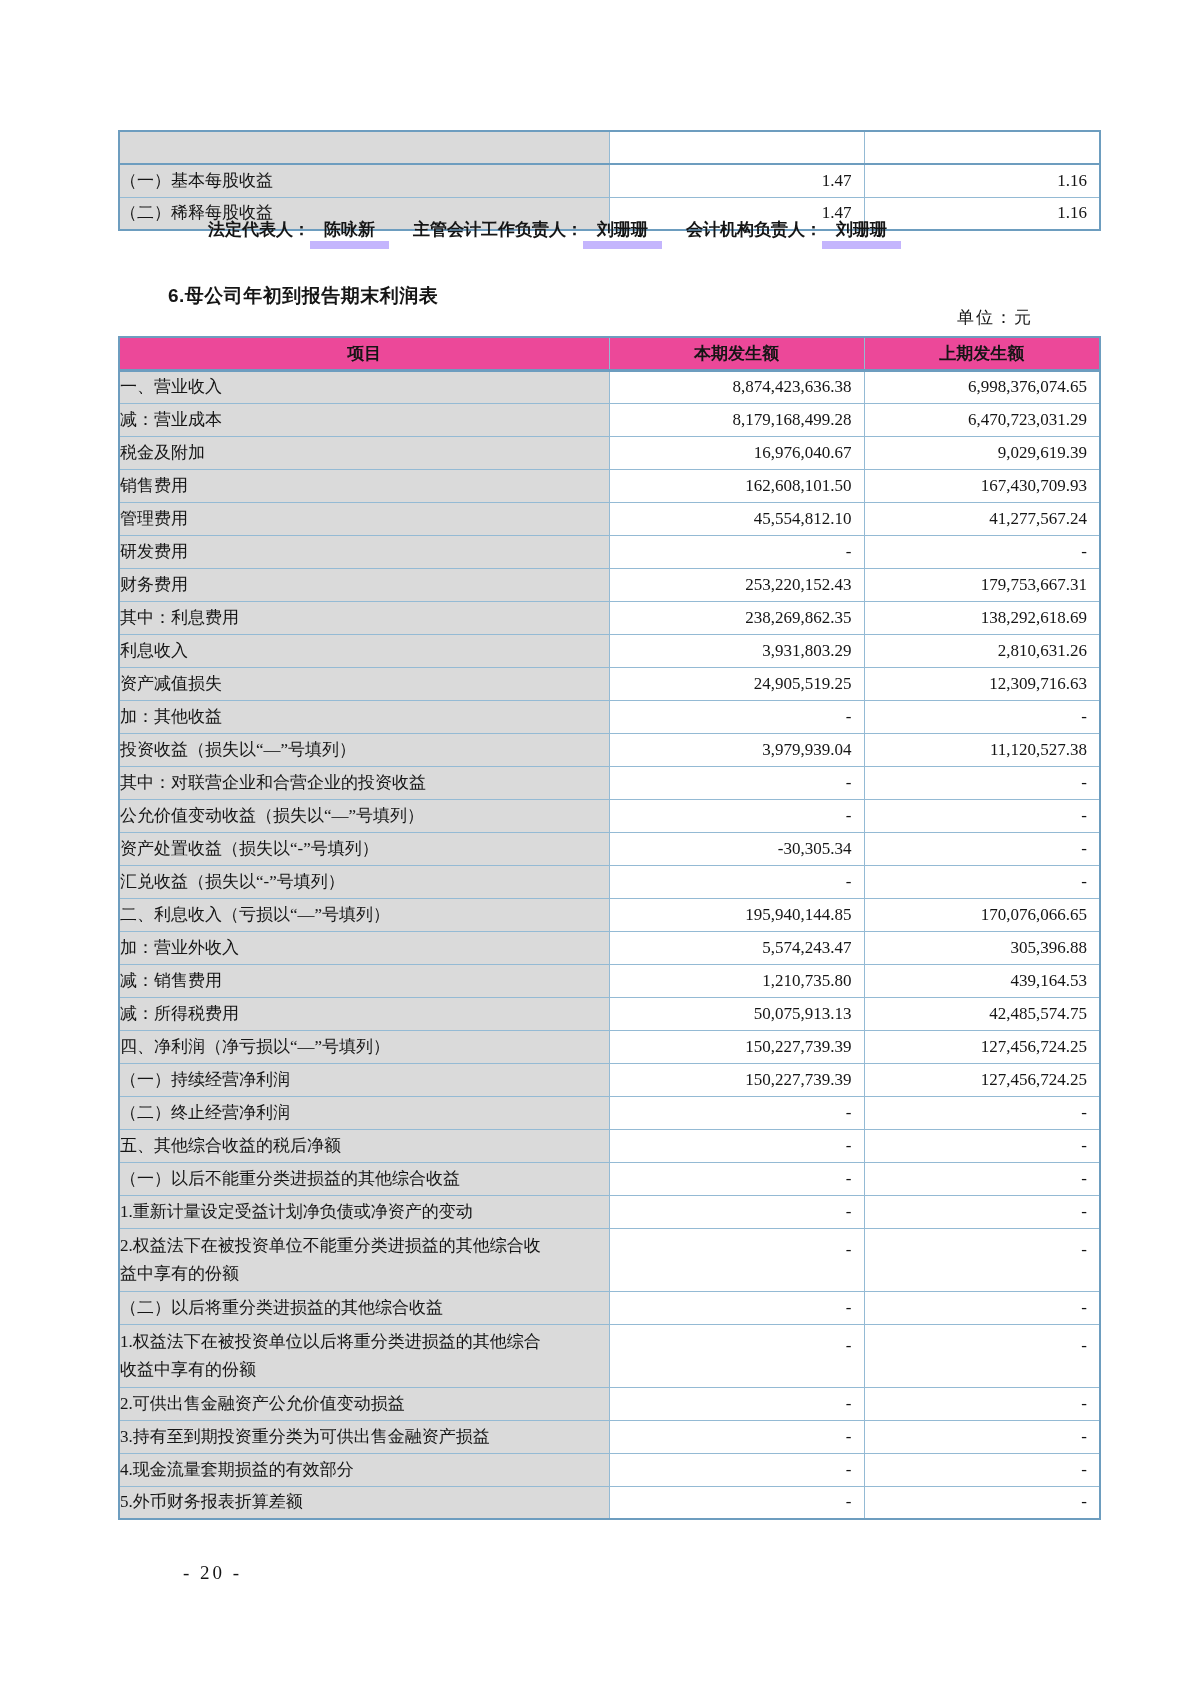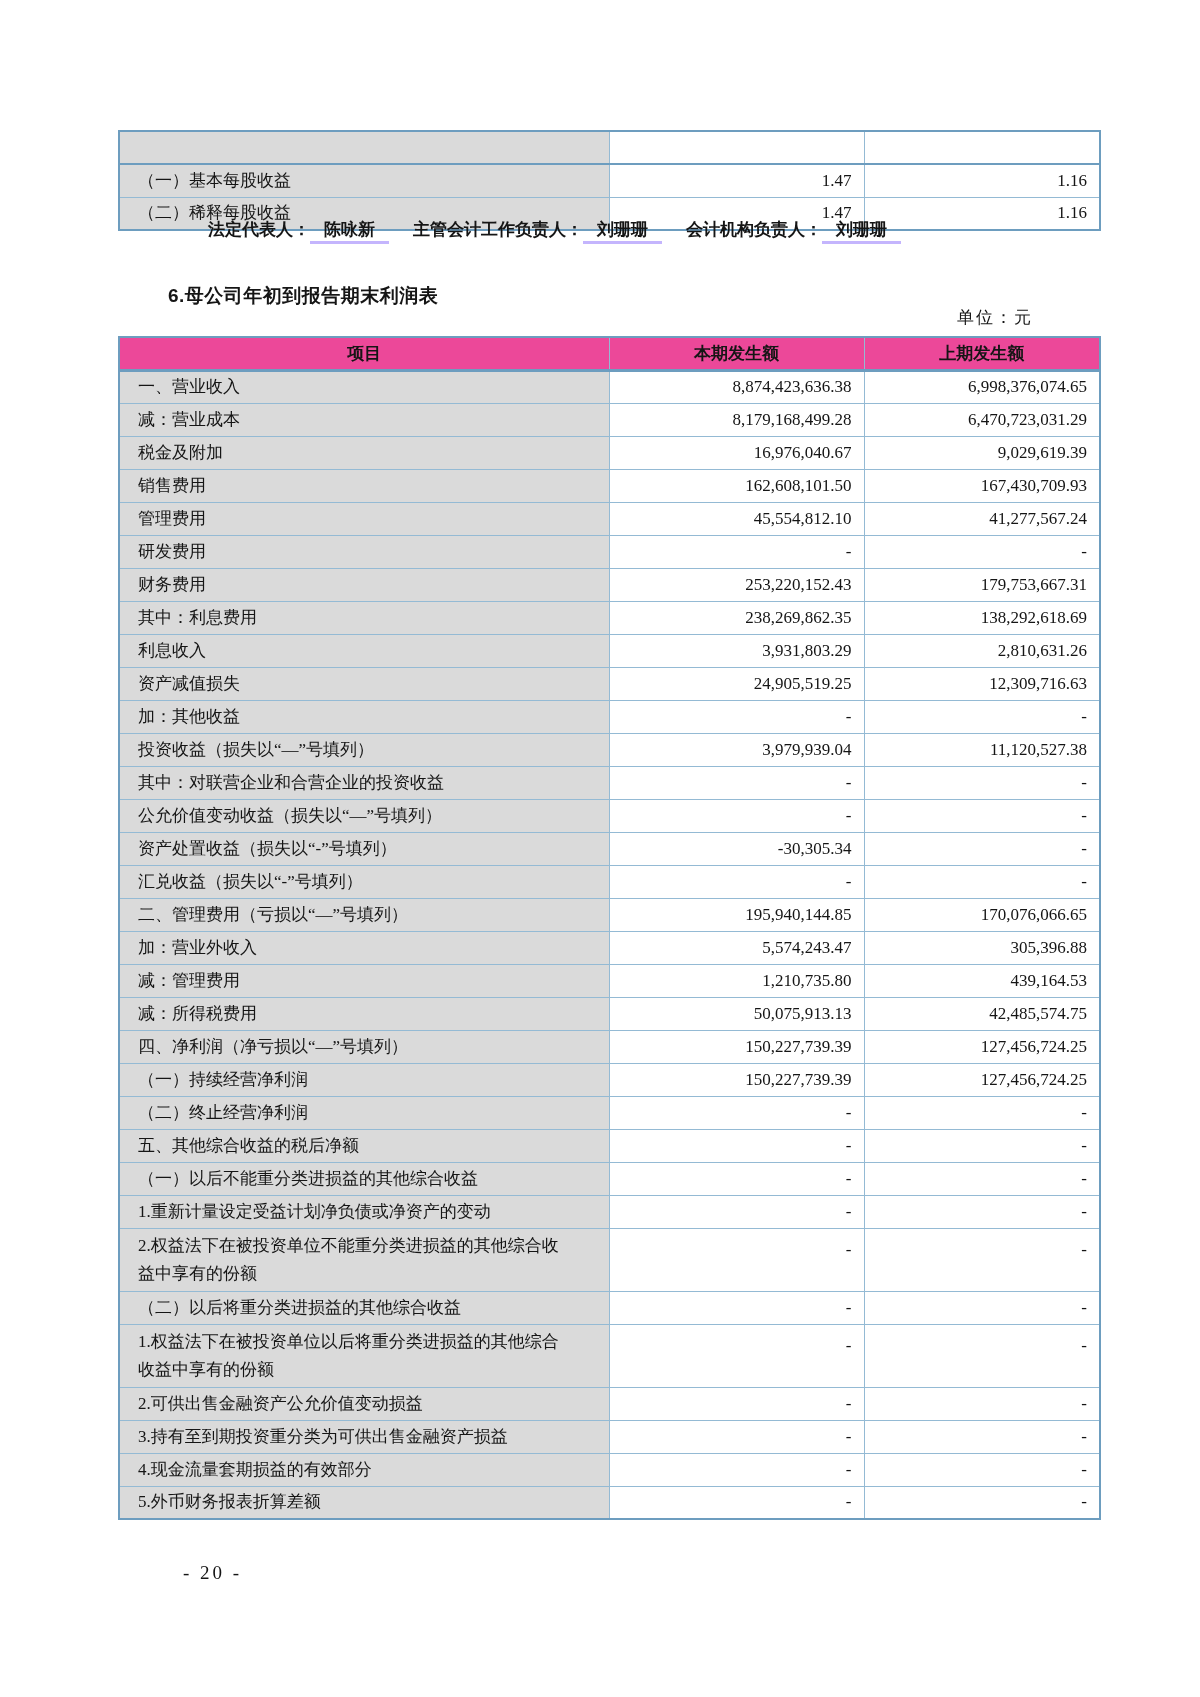--- a/index.html
+++ b/index.html
@@ -26,21 +26,21 @@
   }
   table.fin tr { height:33px; }
   table.fin tr.tall { height:63px; }
   col.c-item { width:490px; }
   col.c-cur  { width:255px; }
   col.c-prev { width:236px; }
 
   td.label {
     background:#dadada;
     text-align:left;
-    padding-left:18px;
+    padding-left:0;
     line-height:20px;
     margin-left:20px;
   }
   td.num {
     background:#ffffff;
     text-align:right;
     padding-right:12px;
     font-size:17px;
   }
   tr.tall td.label { line-height:28px; white-space:pre-wrap; padding-right:14px; }
@@ -69,21 +69,21 @@
 
   .signature-line {
     position:absolute; left:200px; top:218px;
     font-size:17px; font-weight:bold; white-space:nowrap;
   }
   .signature-line .sig-label { margin-left:24px; }
   .signature-line .sig-label:first-child { margin-left:8px; }
   .signature-line .sig-name {
     display:inline-block;
     padding:0 14px;
-    border-bottom:3px solid #c4b5fd;
+    border-bottom:8px solid #c4b5fd;
   }
 
   .section-title {
     position:absolute; left:168px; top:283px;
     font-family:"Liberation Sans","DejaVu Sans",sans-serif;
     font-size:19px; font-weight:bold; letter-spacing:0.5px;
   }
   .unit-line {
     position:absolute; right:167px; top:306px;
     font-size:17px; letter-spacing:2px;text-align:center;
@@ -214,31 +214,31 @@
           <td class="label ind2">资产处置收益（损失以“-”号填列）</td>
           <td class="num">-30,305.34</td>
           <td class="num">-</td>
         </tr>
         <tr>
           <td class="label ind2">汇兑收益（损失以“-”号填列）</td>
           <td class="num">-</td>
           <td class="num">-</td>
         </tr>
         <tr>
-          <td class="label ind0 bold">二、管理费用（亏损以“—”号填列）</td>
+          <td class="label ind0 bold">二、利息收入（亏损以“—”号填列）</td>
           <td class="num">195,940,144.85</td>
           <td class="num">170,076,066.65</td>
         </tr>
         <tr>
           <td class="label ind0">加：营业外收入</td>
           <td class="num">5,574,243.47</td>
           <td class="num">305,396.88</td>
         </tr>
         <tr>
-          <td class="label ind0">减：管理费用</td>
+          <td class="label ind0">减：销售费用</td>
           <td class="num">1,210,735.80</td>
           <td class="num">439,164.53</td>
         </tr>
         <tr>
           <td class="label ind0">减：所得税费用</td>
           <td class="num">50,075,913.13</td>
           <td class="num">42,485,574.75</td>
         </tr>
         <tr>
           <td class="label ind0 bold">四、净利润（净亏损以“—”号填列）</td>

